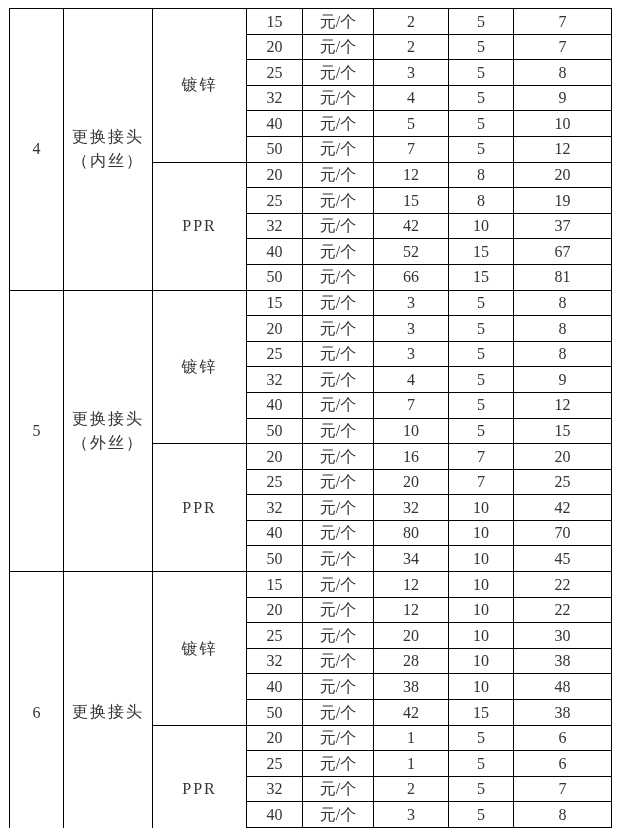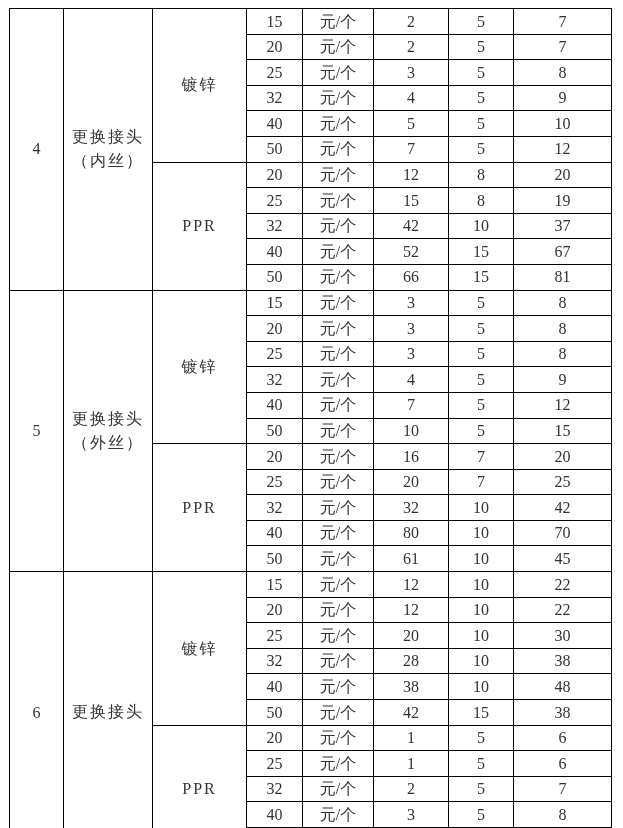--- a/index.html
+++ b/index.html
@@ -215,21 +215,21 @@
         <tr>
           <td>40</td>
           <td>元/个</td>
           <td>80</td>
           <td>10</td>
           <td>70</td>
         </tr>
         <tr>
           <td>50</td>
           <td>元/个</td>
-          <td>61</td>
+          <td>34</td>
           <td>10</td>
           <td>45</td>
         </tr>
         <tr>
           <td rowspan="11">6</td>
           <td class="svc-cell" rowspan="11">
             <div>更换接头</div>
           </td>
           <td class="mat-cell" rowspan="6">镀锌</td>
           <td>15</td>

